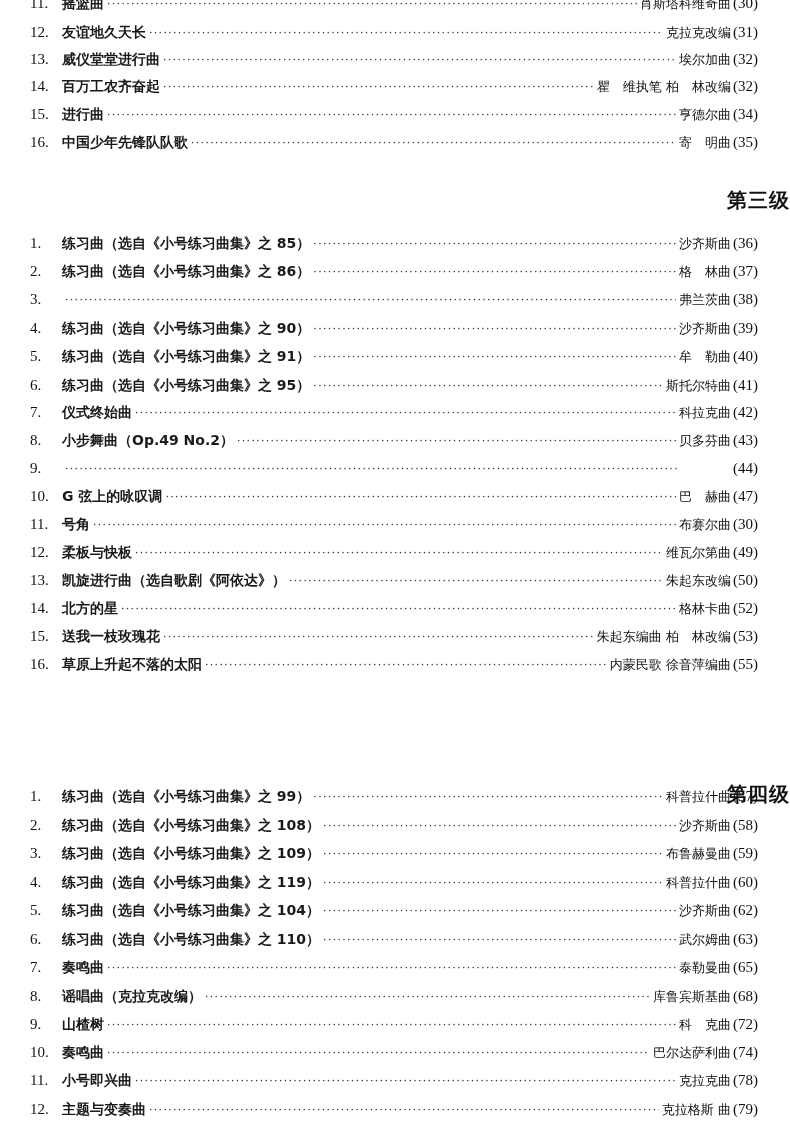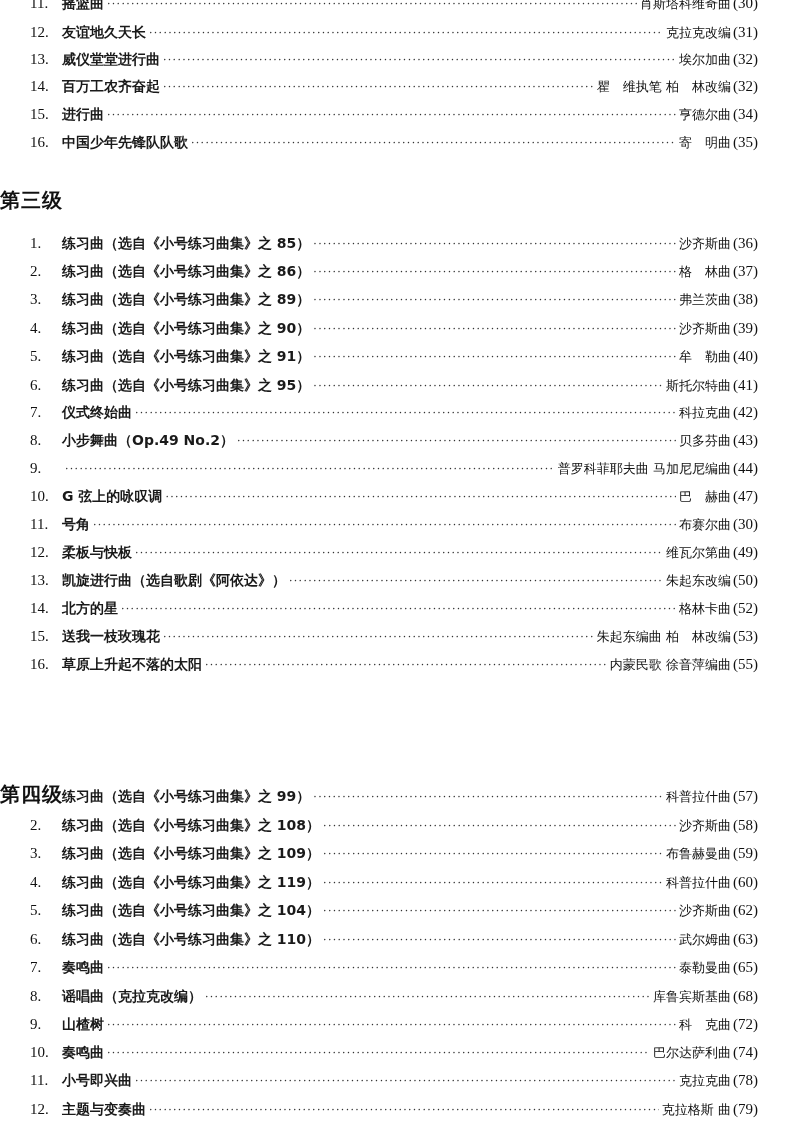--- a/index.html
+++ b/index.html
@@ -4,21 +4,21 @@
   <style>
     html, body { margin: 0; padding: 0; }
     body {
       width: 790px; height: 1122px; overflow: hidden;
       background: #ffffff; color: #111111;
       font-family: "DejaVu Serif", "Liberation Serif", serif;
       position: relative;
     }
     .page { position: absolute; left: 0; top: 0; width: 790px; height: 830px; }
     .section-title {
-      position: absolute; left: 0; width: 790px; text-align: left;
+      position: absolute; left: 0; width: 790px; text-align: right;
       font-family: "DejaVu Sans", "Liberation Sans", sans-serif;
       font-weight: bold; font-size: 20px; letter-spacing: 1px; color: #111;
     }
     .row {
       position: absolute; left: 0; width: 790px; height: 22px;
       font-size: 14px; line-height: 22px;
     }
     .num { position: absolute; left: 30px; width: 34px; font-family: "Liberation Serif", serif; font-size: 15px; }
     .title-wrap {
       position: absolute; left: 62px; right: 32px; display: flex; align-items: baseline;
@@ -112,21 +112,20 @@
       <div class="title-wrap">
         <span class="title">练习曲（选自《小号练习曲集》之 86）</span>
         <span class="dots"></span>
         <span class="composer">格　林曲</span>
         <span class="page-ref">(37)</span>
       </div>
     </div>
   <div class="row" style="top:288px">
       <span class="num">3.</span>
       <div class="title-wrap">
-        <span class="title">练习曲（选自《小号练习曲集》之 89）</span>
         <span class="dots"></span>
         <span class="composer">弗兰茨曲</span>
         <span class="page-ref">(38)</span>
       </div>
     </div>
   <div class="row" style="top:317px">
       <span class="num">4.</span>
       <div class="title-wrap">
         <span class="title">练习曲（选自《小号练习曲集》之 90）</span>
         <span class="dots"></span>
@@ -167,21 +166,20 @@
         <span class="title">小步舞曲（Op.49 No.2）</span>
         <span class="dots"></span>
         <span class="composer">贝多芬曲</span>
         <span class="page-ref">(43)</span>
       </div>
     </div>
   <div class="row" style="top:457px">
       <span class="num">9.</span>
       <div class="title-wrap">
         <span class="dots"></span>
-        <span class="composer">普罗科菲耶夫曲 马加尼尼编曲</span>
         <span class="page-ref">(44)</span>
       </div>
     </div>
   <div class="row" style="top:485px">
       <span class="num">10.</span>
       <div class="title-wrap">
         <span class="title">G 弦上的咏叹调</span>
         <span class="dots"></span>
         <span class="composer">巴　赫曲</span>
         <span class="page-ref">(47)</span>

